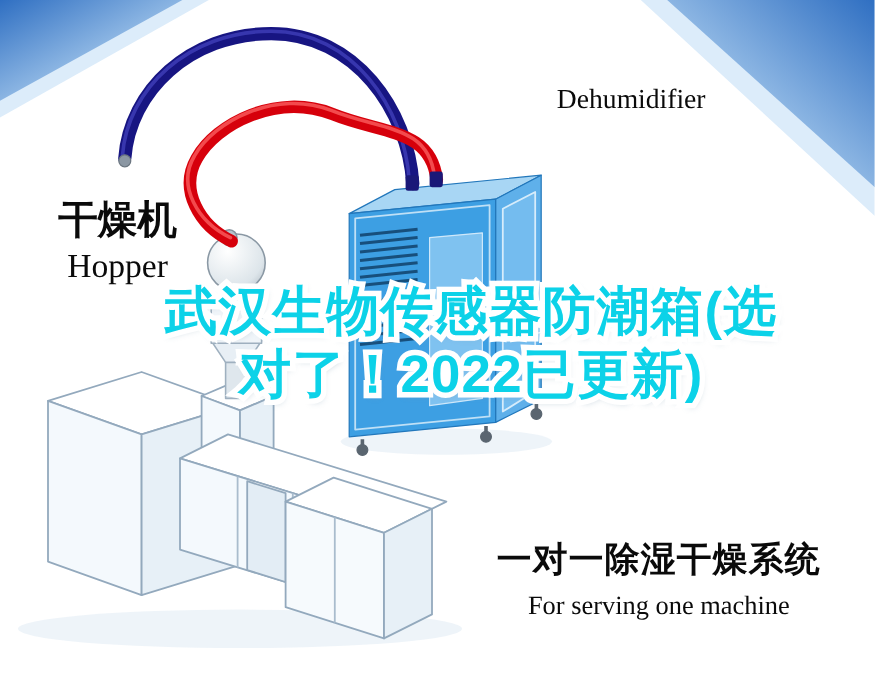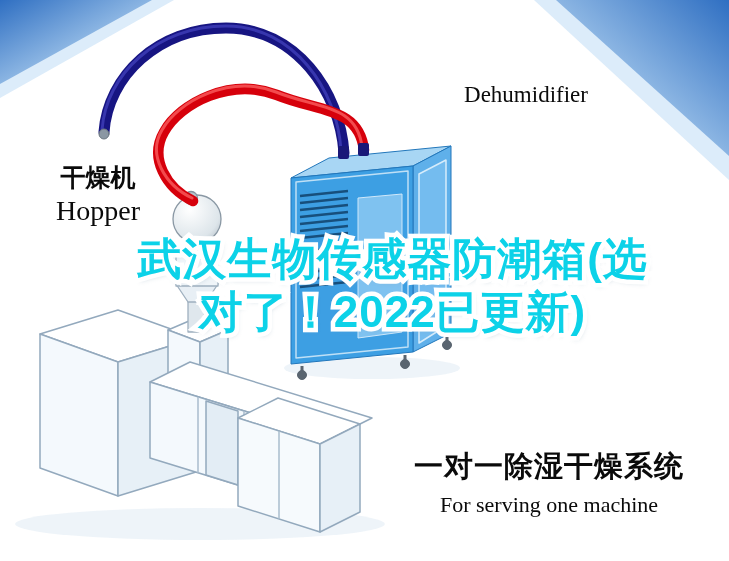--- a/index.html
+++ b/index.html
@@ -9,26 +9,26 @@
     background:#ffffff; overflow:hidden;
     font-family:"Liberation Sans", sans-serif;
   }
   .scene { position:absolute; left:0; top:0; z-index:1; }
 
   .label-block { position:absolute; z-index:3; text-align:center; color:#111; }
   .label-cn { font-weight:700; color:#0a0a0a; }
   .label-en { font-family:"Liberation Serif", serif; color:#0a0a0a; }
 
   .dryer-label { left:40px; top:161px; width:116px; }
-  .dryer-label .label-cn { font-size:25px; }
+  .dryer-label .label-cn { font-size:33px; }
   .dryer-label .label-en { font-size:28px; margin-top:1px; }
 
   .dehum-label { left:446px; top:68px; width:160px; }
   .dehum-label .label-cn { font-size:31px; }
-  .dehum-label .label-en { font-size:23px; margin-top:14px; }
+  .dehum-label .label-en { font-size:23px; margin-top:2px; }
 
   .system-label { left:400px; top:447px; width:298px; }
   .system-label .label-cn { font-size:29px; letter-spacing:1px; }
   .system-label .label-en { font-size:22px; margin-top:5px; }
 
   .main-title {
     position:absolute; left:0; top:230px; width:100%;
     z-index:5; text-align:center; font-weight:700;
     font-size:44px; letter-spacing:1px;margin-left:28px;
   }

